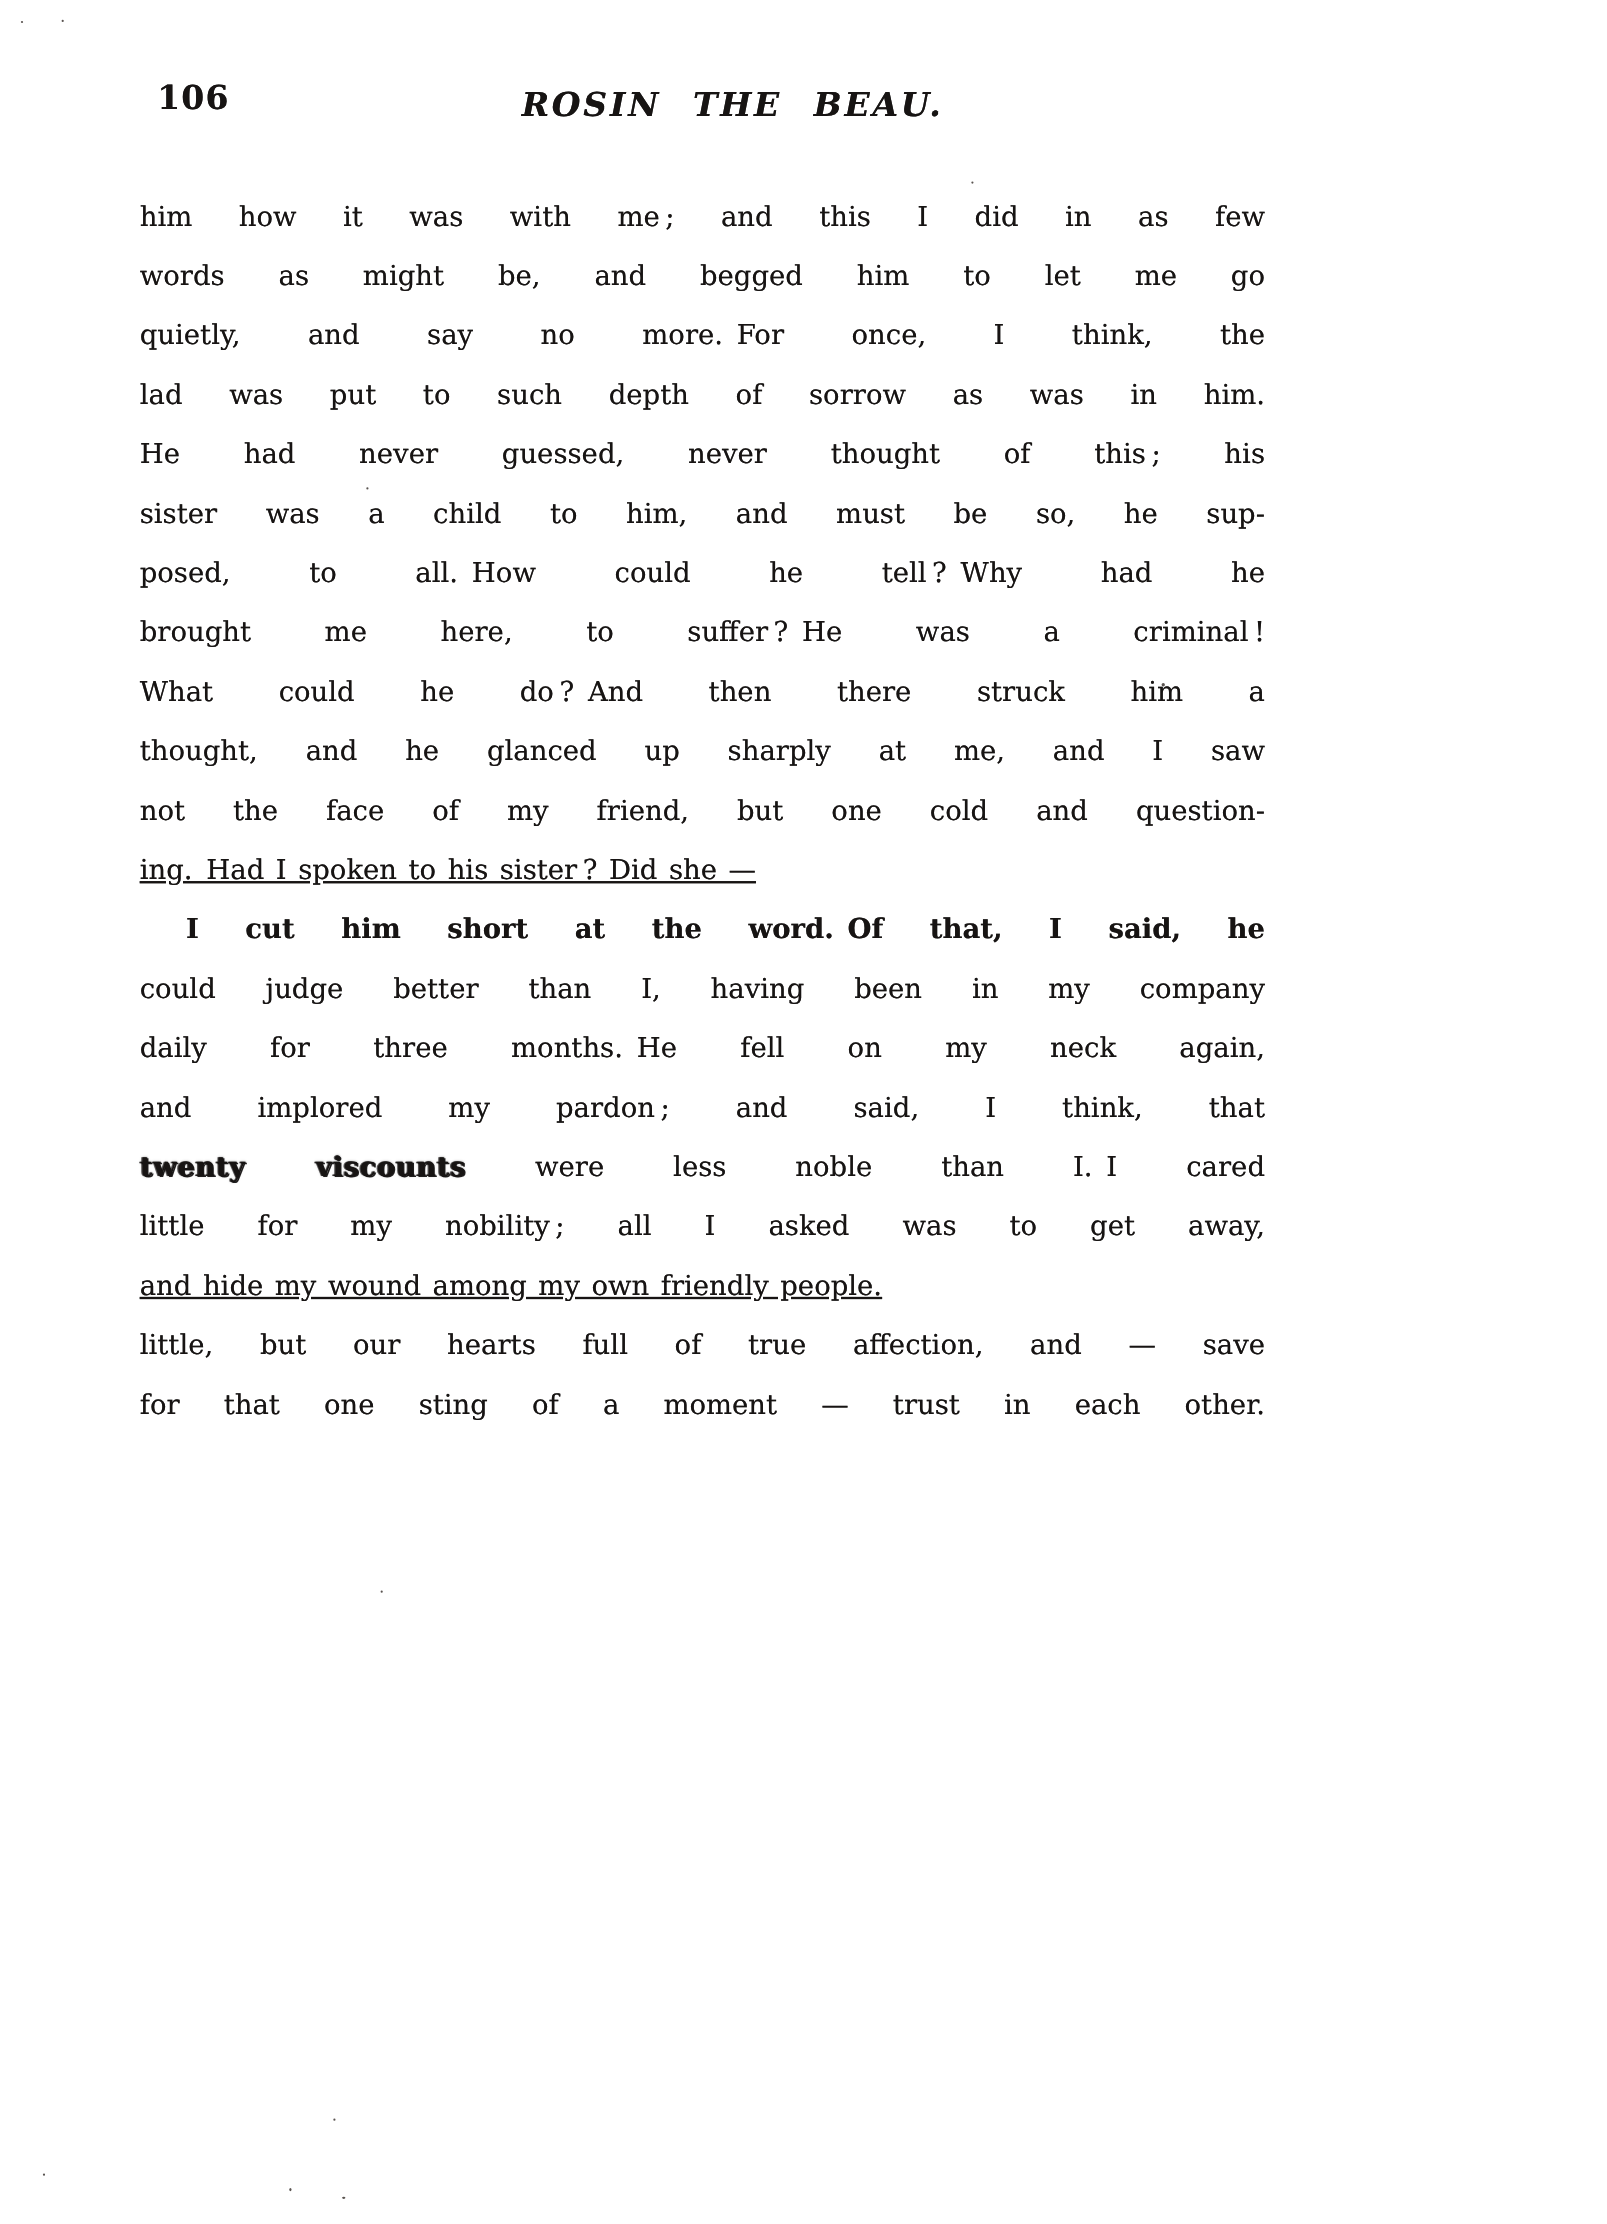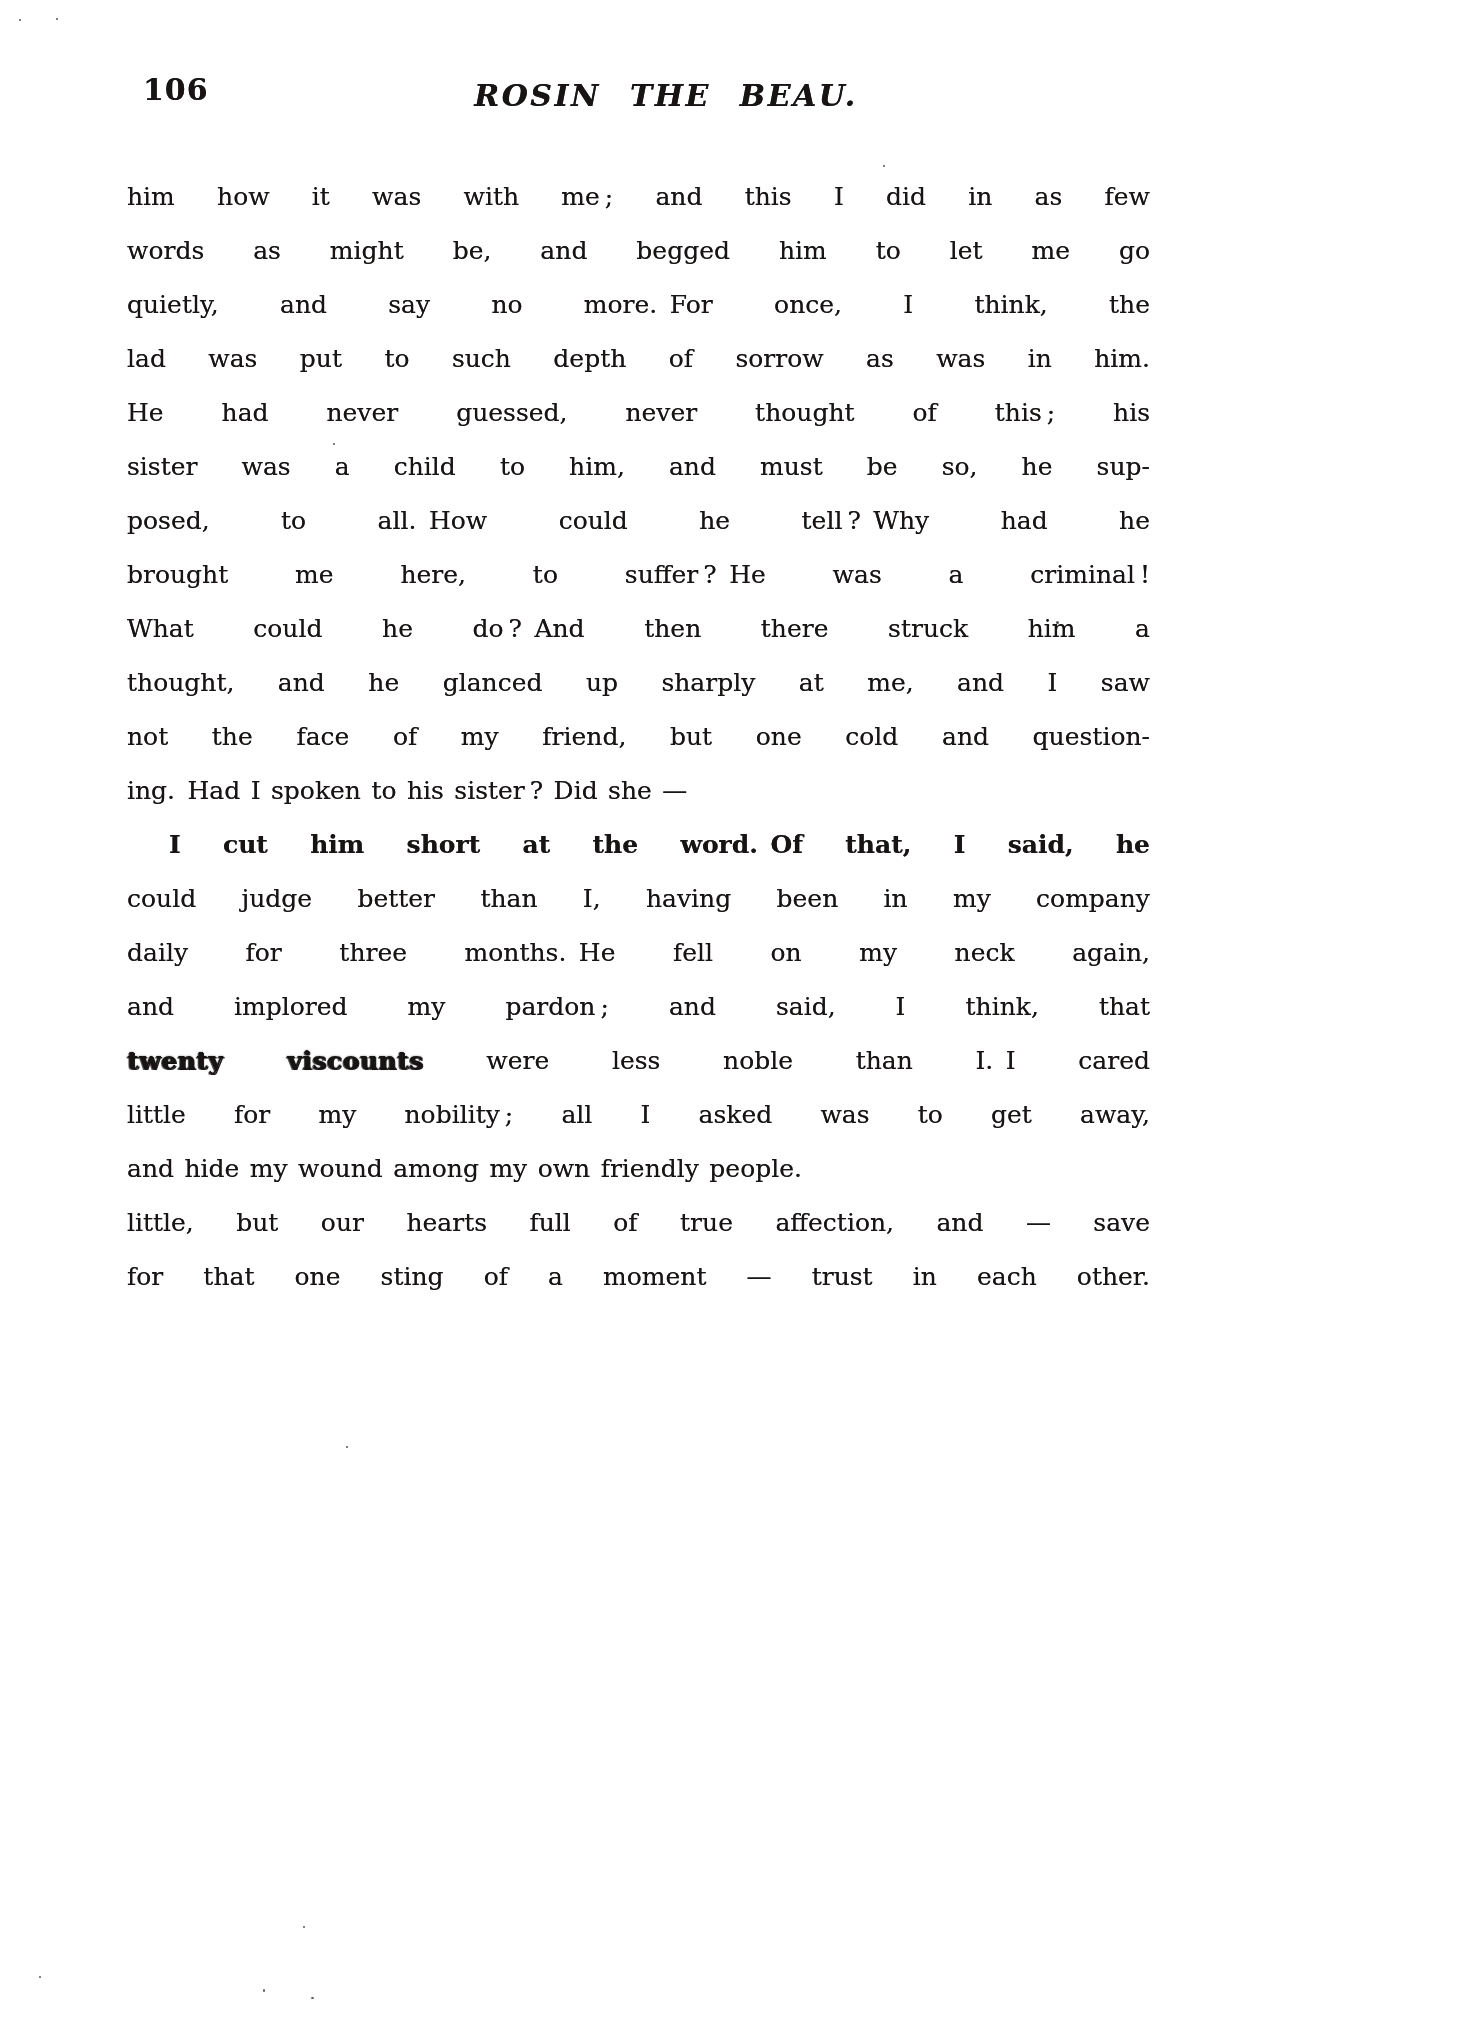--- a/index.html
+++ b/index.html
@@ -55,20 +55,21 @@
   }
   .line {
     height: 54px;
     text-align: justify;
     text-align-last: justify;
     white-space: normal;
   }
   .line.nj {
     text-align: left;
     text-align-last: left;
+    text-decoration: underline;
   }
   .line.ind {
     text-indent: 42px;
     font-weight: bold;
   }
   .smudge {
     font-weight: bold;
     letter-spacing: 0.5px;
     text-shadow: 1.2px 0.8px 0 rgba(10,8,8,.9), -1px 0.5px 0 rgba(10,8,8,.65), 0 0 2px rgba(0,0,0,.5);
   }

